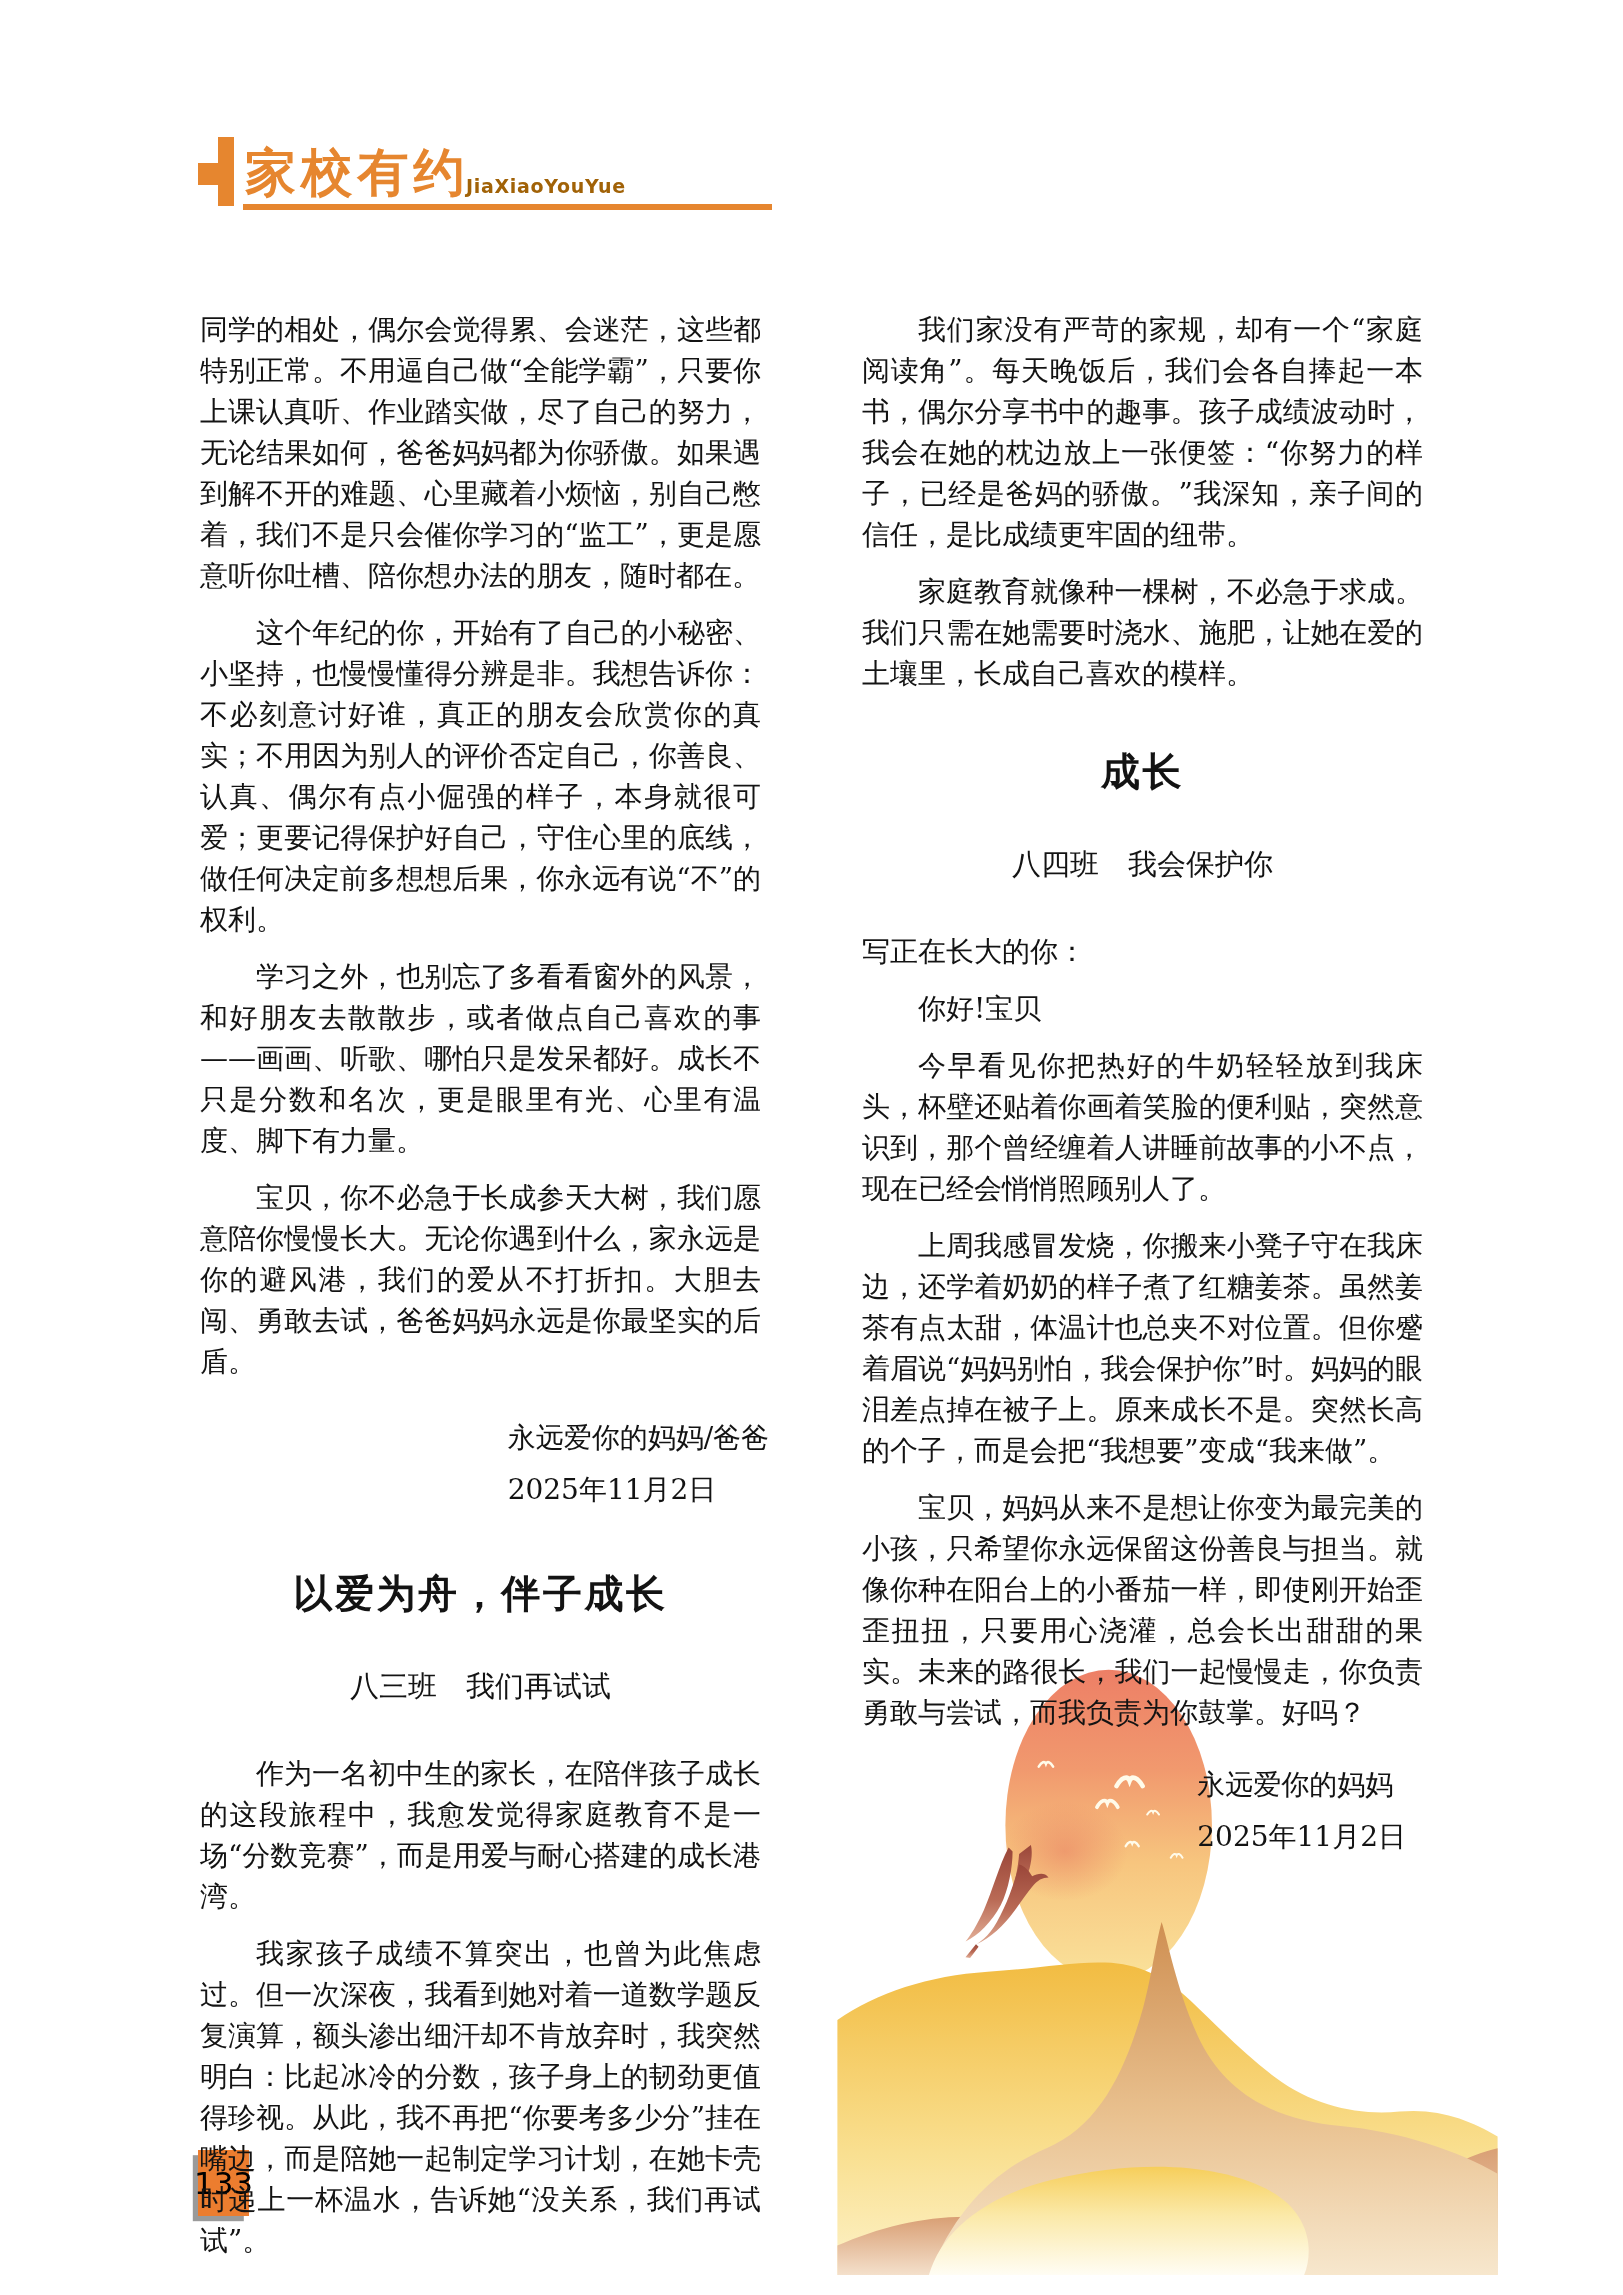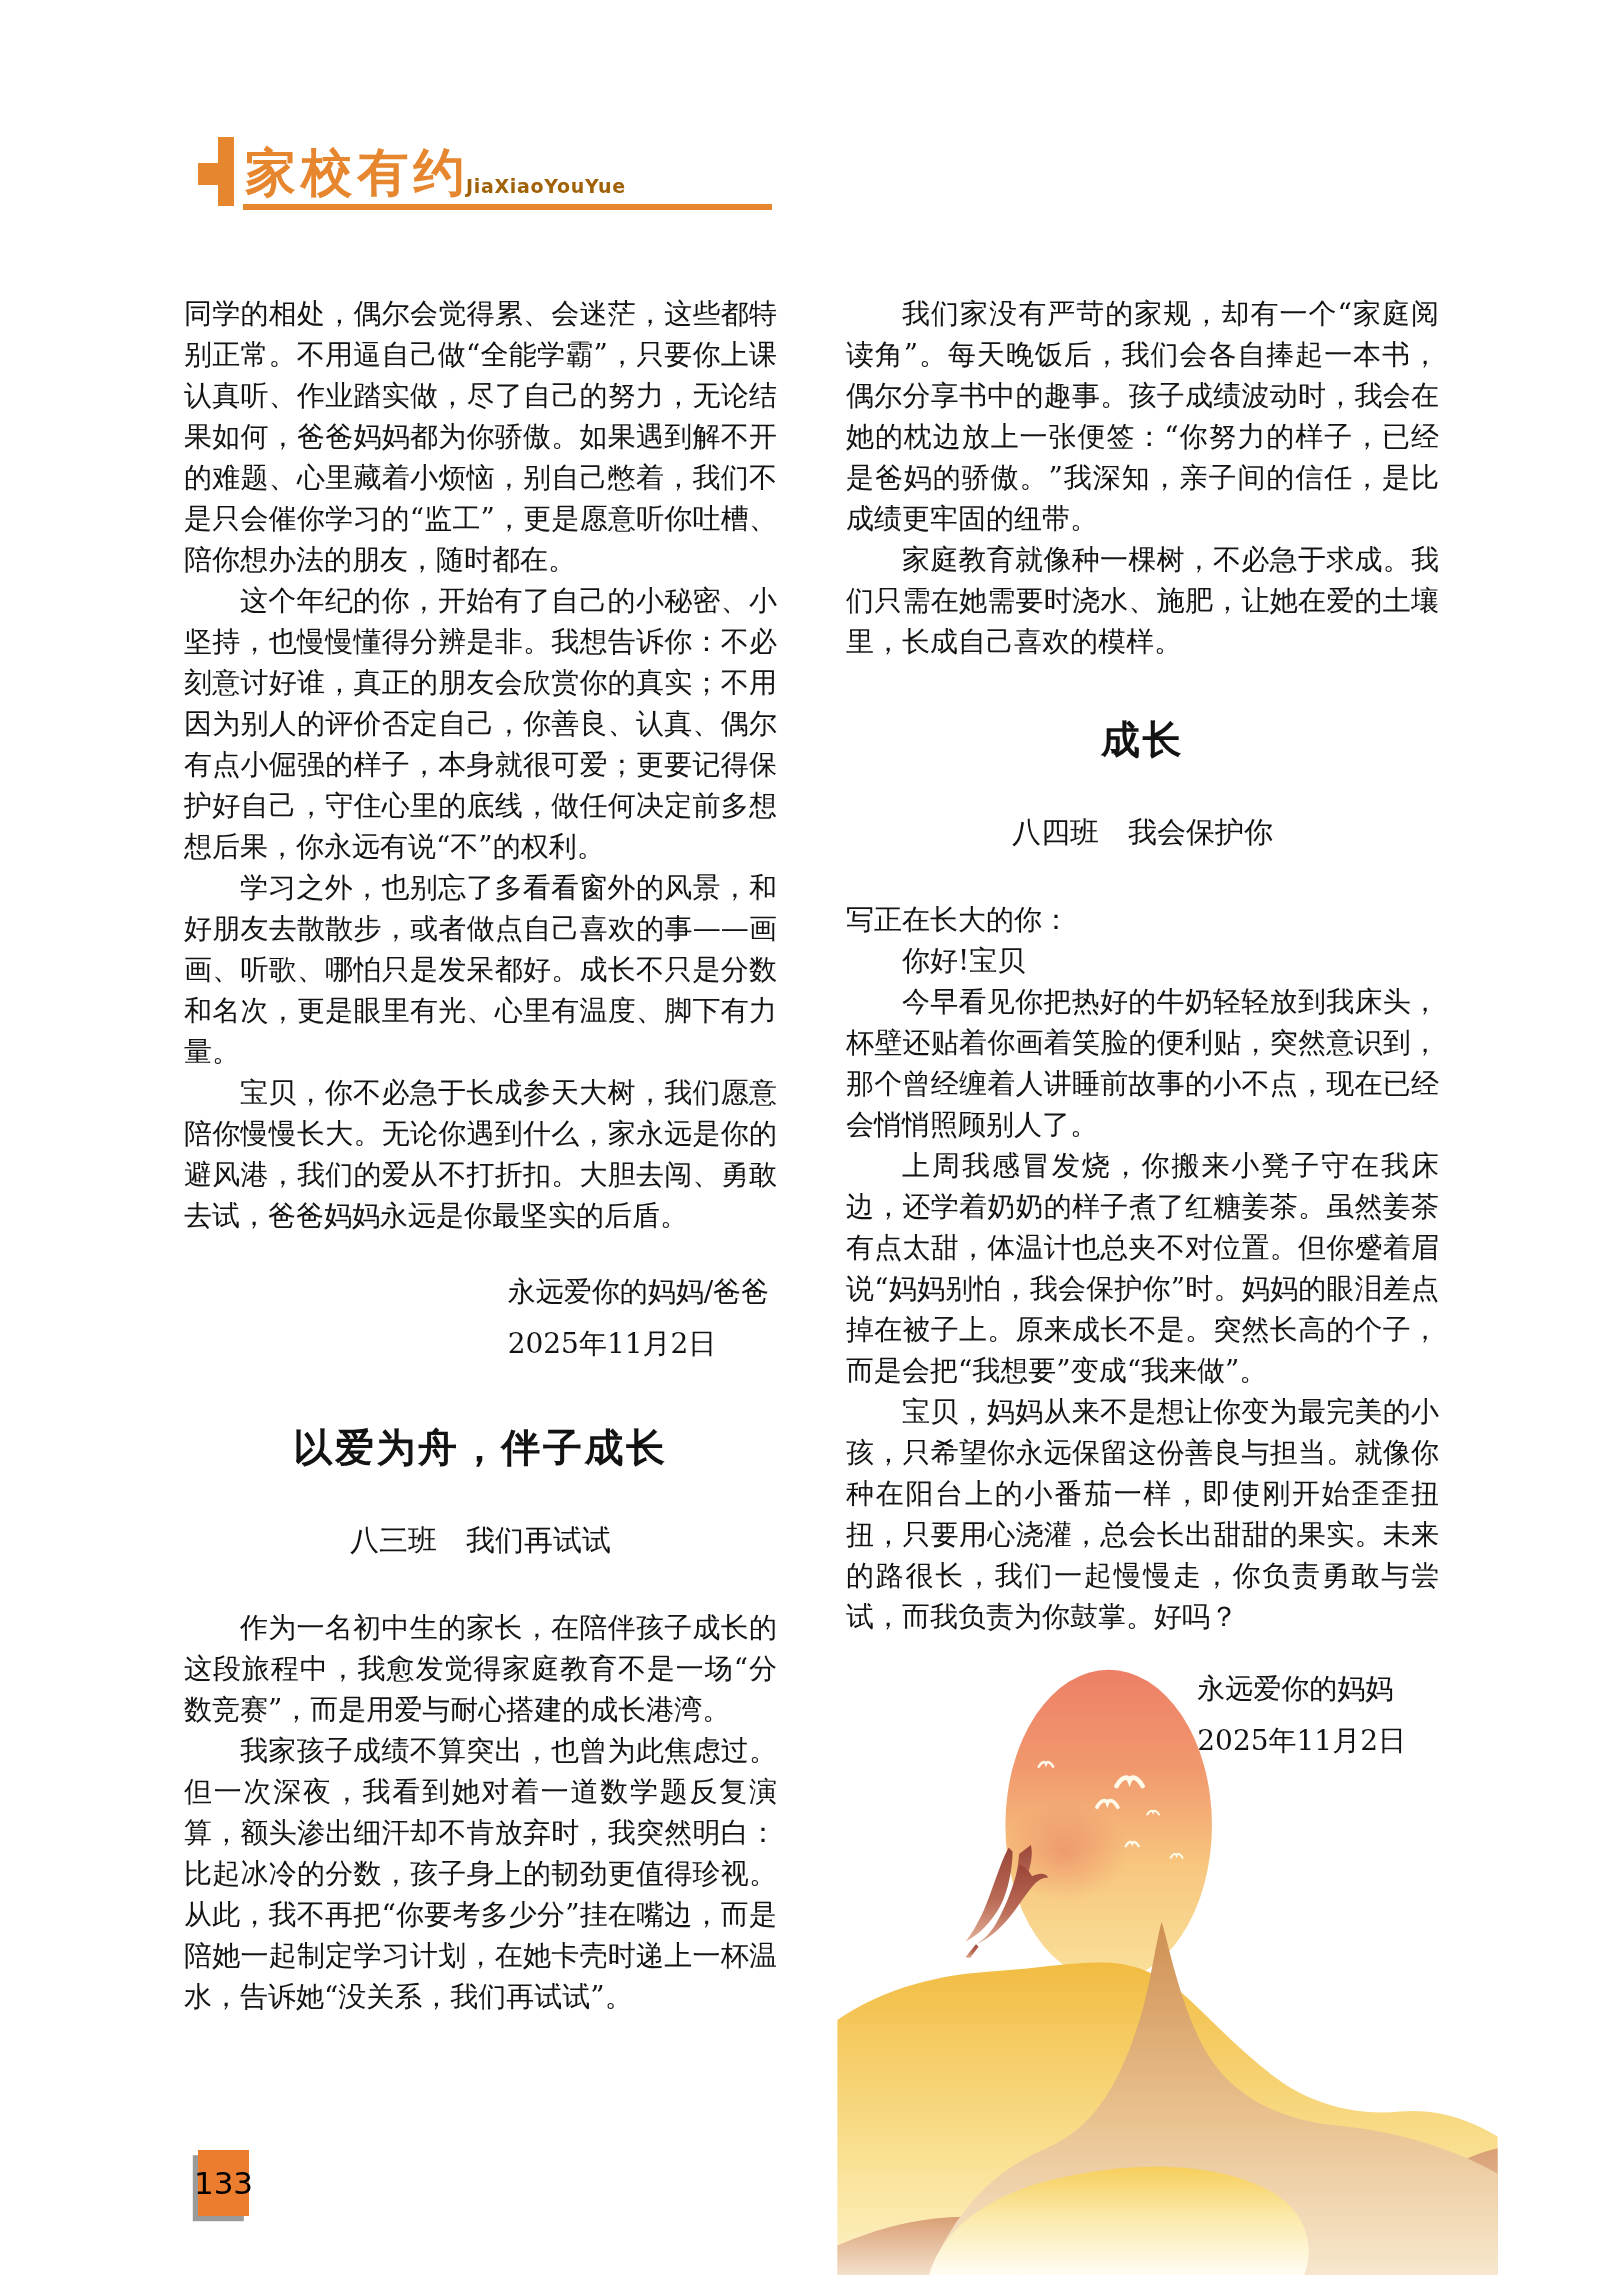--- a/index.html
+++ b/index.html
@@ -13,21 +13,21 @@
              font-weight:bold;color:#E6862F;letter-spacing:5.2px;white-space:nowrap;}
   .logo-pinyin{position:absolute;left:466px;top:175px;font-size:19px;font-weight:bold;color:#a16207;
                font-family:"DejaVu Sans","Liberation Sans",sans-serif;letter-spacing:0.7px;}
   .header-rule{position:absolute;left:243px;top:204px;width:529px;height:5.9px;background:#E6862F;}
 
   
   .col{position:absolute;top:293px;width:593px;font-size:28px;line-height:41px;
        text-align:justify;text-justify:inter-ideograph;}
   .col-left{left:184px;}
   .col-right{left:846px;}
-  .body-par{margin:0;text-indent:2em;}
+  .body-par{margin:16px;text-indent:2em;}
   .no-indent{text-indent:0;}
   .sig-block{width:max-content;margin:30px 7.9px 19.6px auto;line-height:52px;}
   .sig-right{margin-right:33px;margin-top:26px;}
   .article-title{font-size:39px;line-height:72px;font-weight:bold;text-align:center;
                  margin:41px 0 37px;letter-spacing:2.6px;text-indent:0;}
   .byline{font-size:29px;text-align:center;margin:0 0 46px;}
 
   
   .illustration{position:absolute;left:837px;top:1654px;width:661px;height:621px;z-index:0;}
   .col{z-index:1;}

